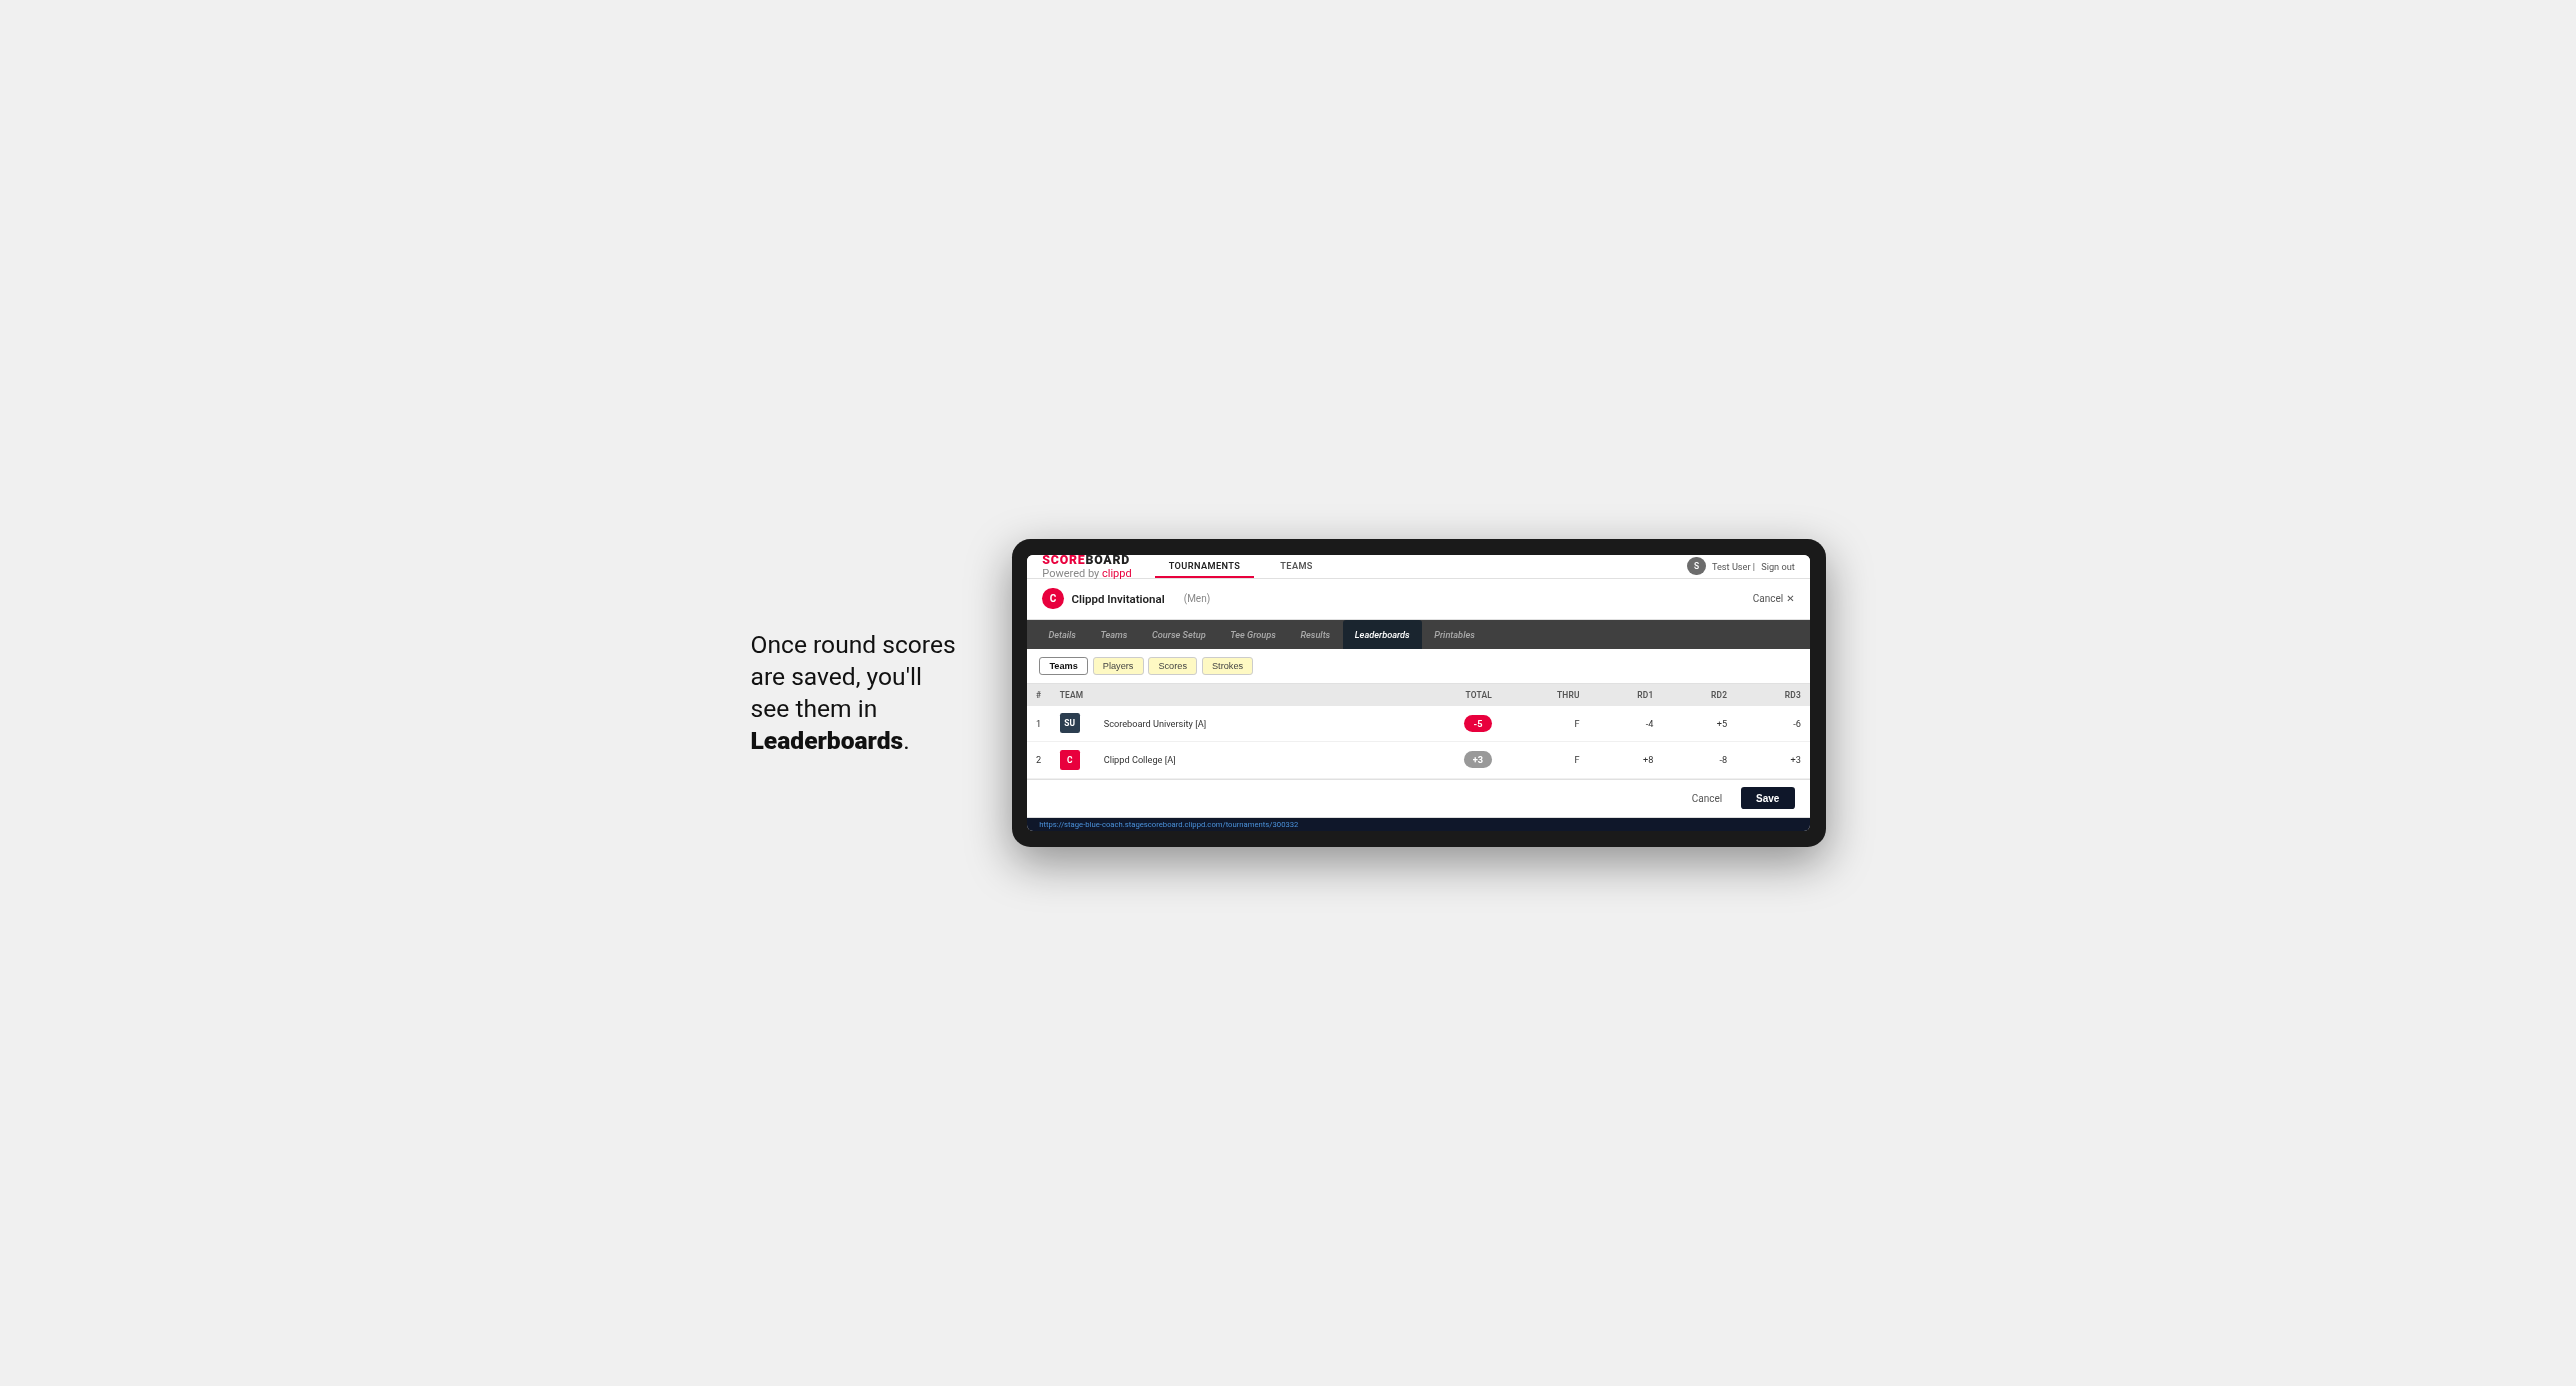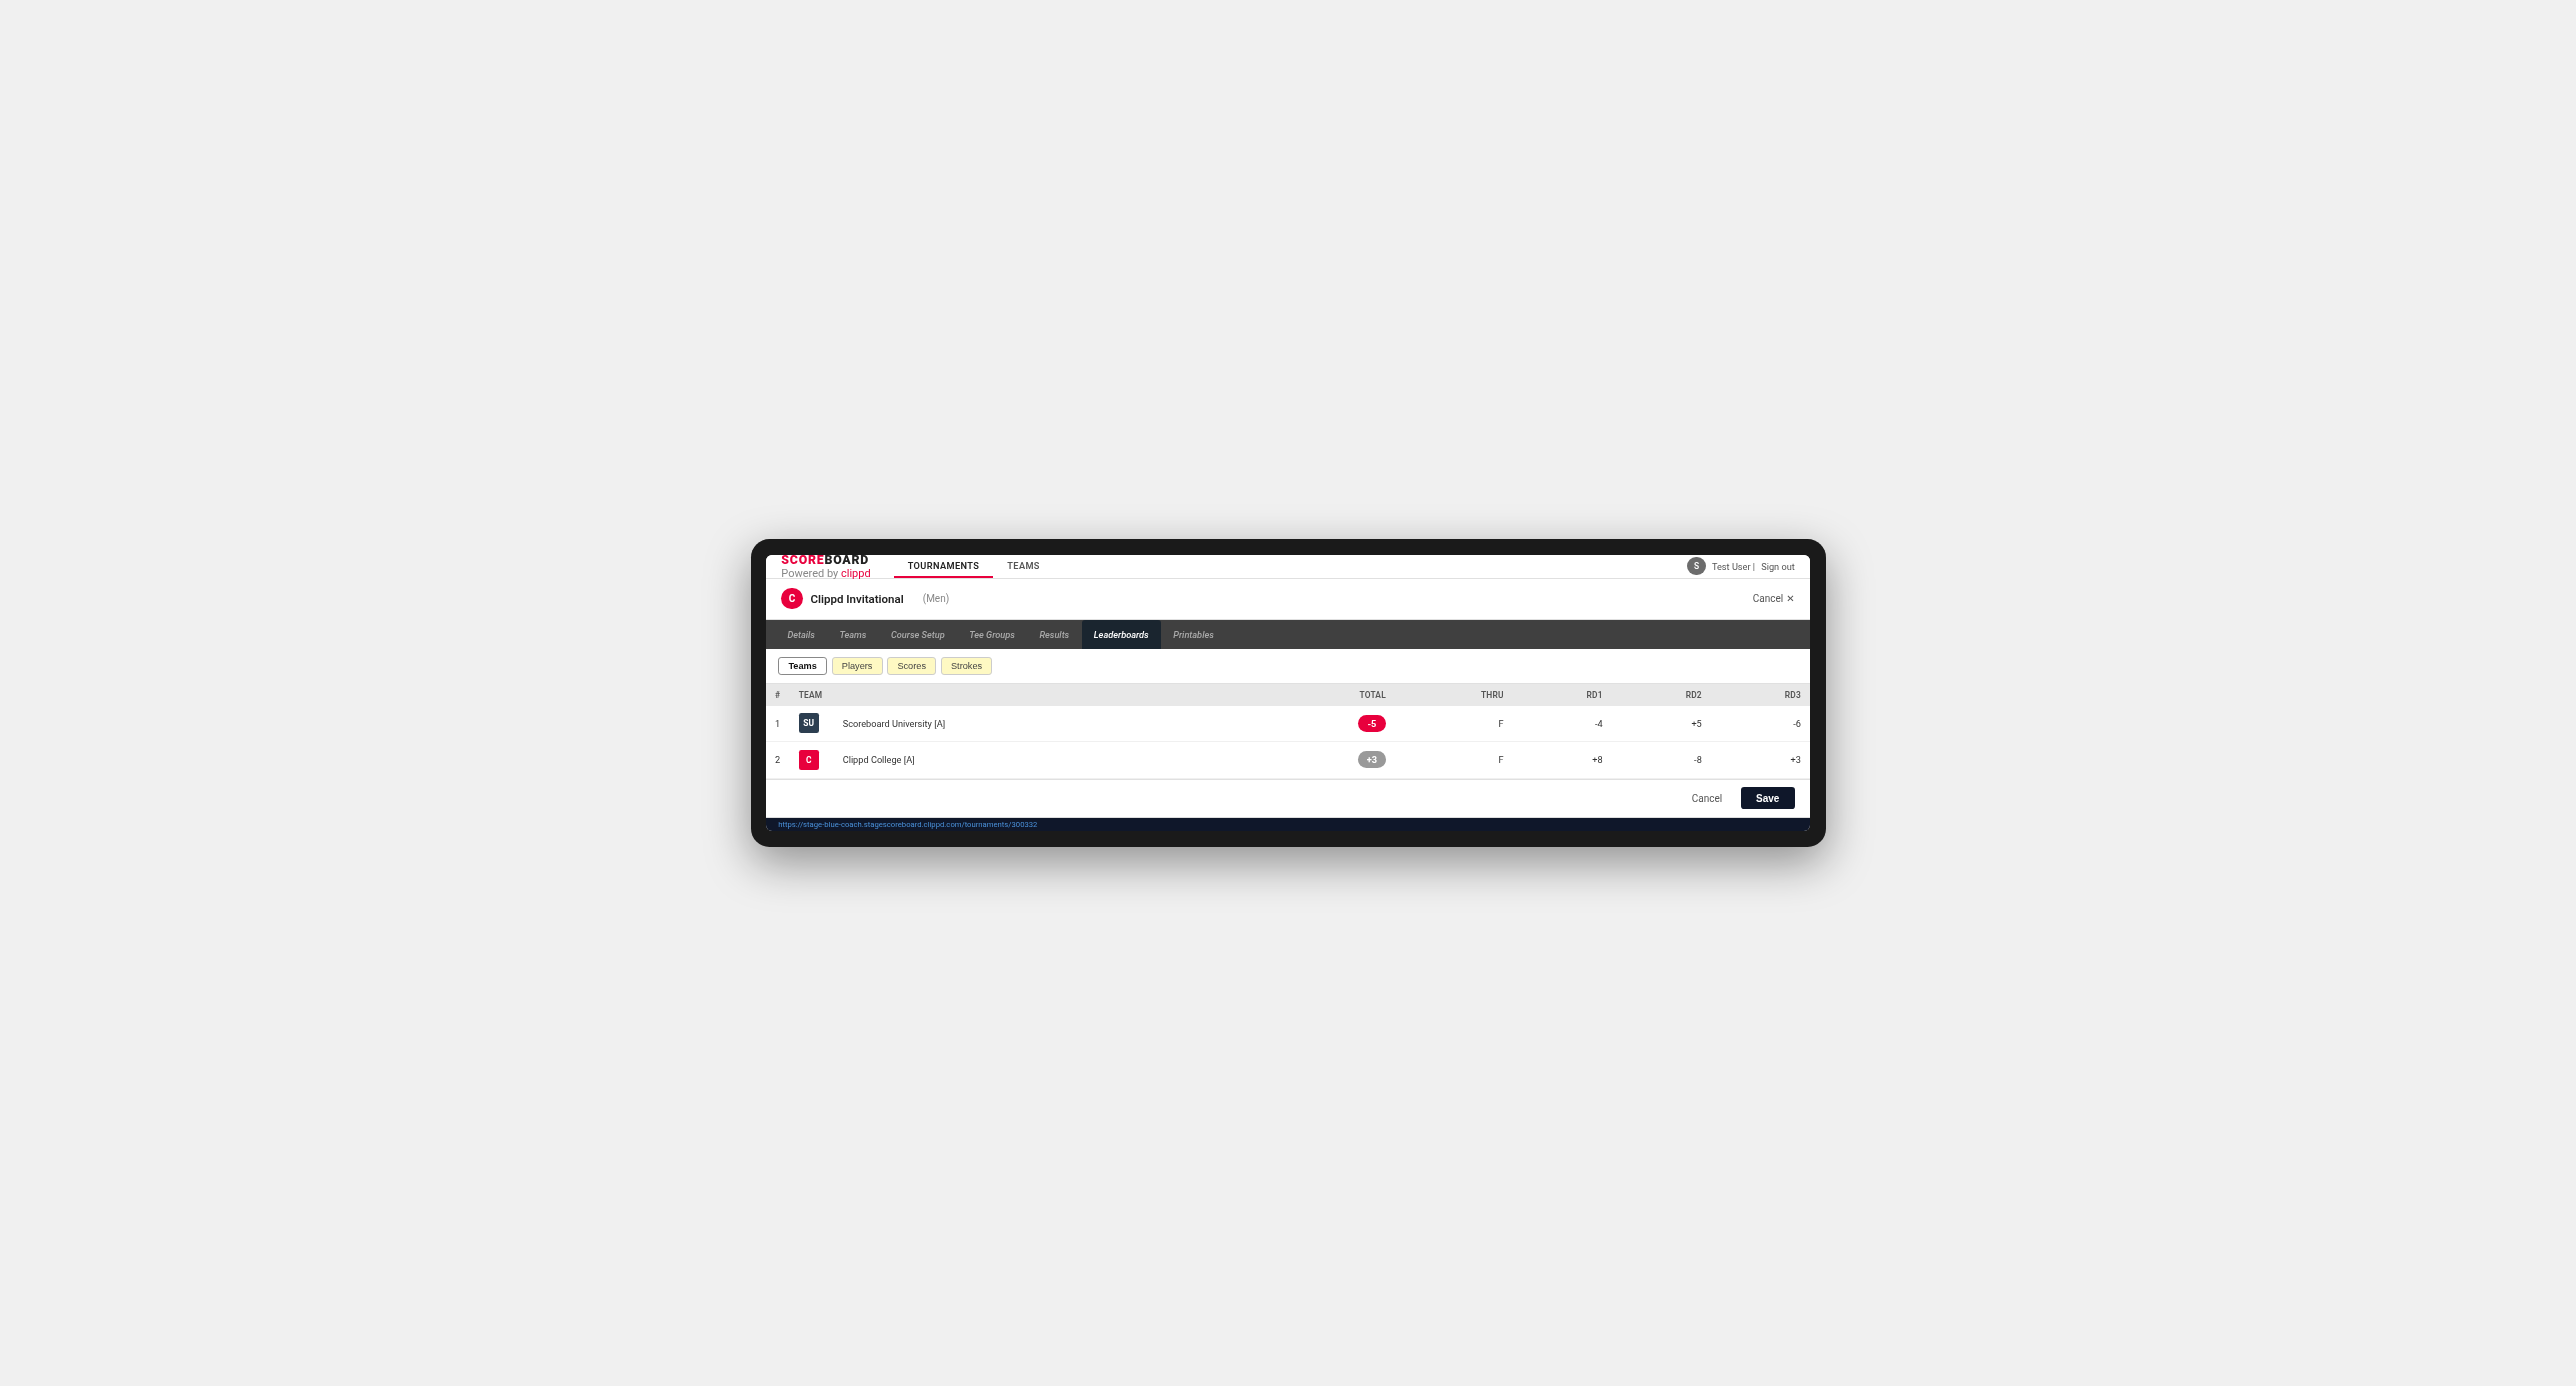--- a/index.html
+++ b/index.html
@@ -72,21 +72,21 @@
     }
     .brand-sub {
       font-size: 11px;
       color: #888;
     }
     .brand-sub span {
       color: #e8003d;
     }
     .nav-links {
       display: flex;
-      gap: 0;
+      gap: 12px;
       height: 100%;
     }
     .nav-link {
       padding: 0 14px;
       font-size: 9.2px;
       font-weight: 600;
       color: #555;
       display: flex;
       align-items: center;
       cursor: pointer;
@@ -302,20 +302,23 @@
       border-top: 0.8px solid #ddd;
     }
 
     .rank-col { width: 23px; }
   </style>
 </head>
 <body>
 
 <div class="page-wrapper">
 
+  <div class="sidebar-text">
+    Once round scores are saved, you'll see them in <strong>Leaderboards</strong>.
+  </div>
 
   <div class="tablet-container">
     <div class="tablet-screen">
 
       <div class="top-nav">
         <div class="brand">
           <div class="brand-title">
             <span style="color:#e8003d">SCORE</span>BOARD
           </div>
           <div class="brand-sub">Powered by <span>clippd</span></div>

